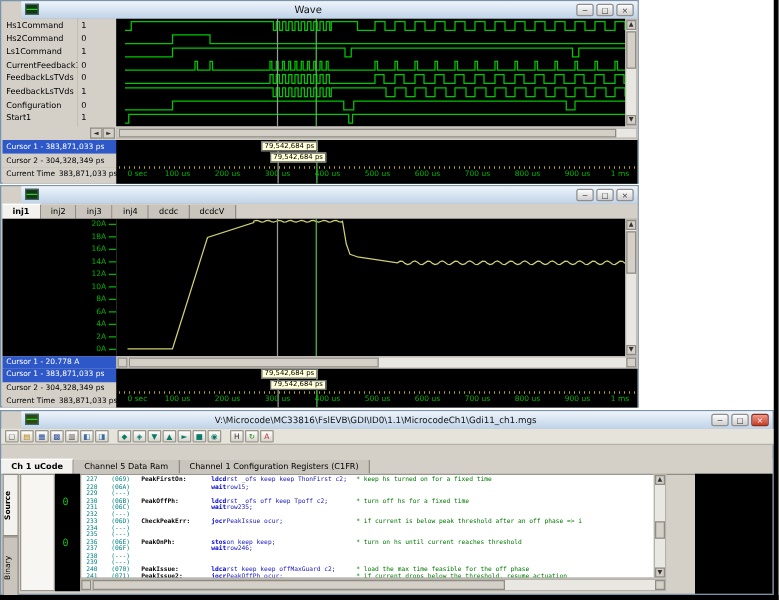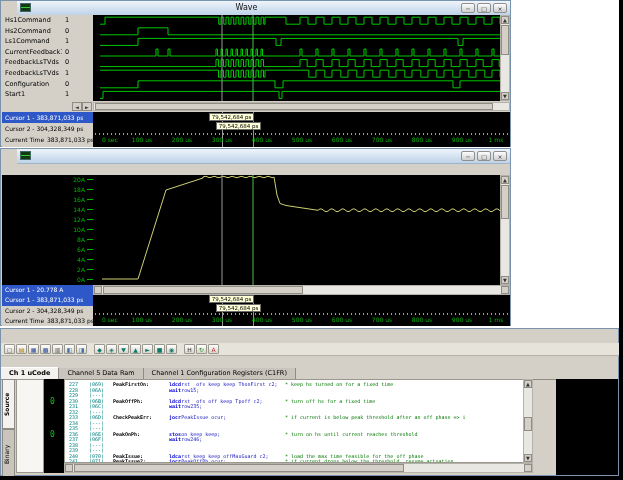--- a/index.html
+++ b/index.html
@@ -157,20 +157,21 @@
     <div class="wicon">
         <i></i>
       </div>
     <div class="wbtns">
       <div class="wbtn">─</div>
       <div class="wbtn">□</div>
       <div class="wbtn">×</div>
     </div>
   </div>
 
+  <div class="tabrow" style="left:1px;top:14px;width:508px;height:12px;" id="an-tabs"><div class="tab active">inj1</div><div class="tab">inj2</div><div class="tab">inj3</div><div class="tab">inj4</div><div class="tab">dcdc</div><div class="tab">dcdcV</div></div>
 
   <div class="blackpane" style="left:1px;top:26px;width:91px;height:110px;" id="an-yaxis">
       <div class="abs" style="right: 8px; top: 1px; font-size: 6px; color: rgb(0, 180, 0);">20A</div>
       <div class="abs" style="right: 0px; top: 4px; width: 6px; height: 1px; background: rgb(0, 180, 0);"></div>
       <div class="abs" style="right: 8px; top: 11px; font-size: 6px; color: rgb(0, 180, 0);">18A</div>
       <div class="abs" style="right: 0px; top: 14px; width: 6px; height: 1px; background: rgb(0, 180, 0);"></div>
       <div class="abs" style="right: 8px; top: 21px; font-size: 6px; color: rgb(0, 180, 0);">16A</div>
       <div class="abs" style="right: 0px; top: 24px; width: 6px; height: 1px; background: rgb(0, 180, 0);"></div>
       <div class="abs" style="right: 8px; top: 31px; font-size: 6px; color: rgb(0, 180, 0);">14A</div>
       <div class="abs" style="right: 0px; top: 34px; width: 6px; height: 1px; background: rgb(0, 180, 0);"></div>
@@ -232,20 +233,31 @@
         <span class="tl-label" style="left: 249px;">600 us</span>
         <span class="tl-label" style="left: 289px;">700 us</span>
         <span class="tl-label" style="left: 329px;">800 us</span>
         <span class="tl-label" style="left: 369px;">900 us</span>
         <span class="tl-label" style="left: 403px;">1 ms</span>
       </div>
   </div>
 </div>
 
 <div class="win" id="code-win" style="left:0;top:328px;width:619px;height:148px;">
+  <div class="tbar">
+    <div class="wicon" style="background:#2a4a12;">
+        <i></i>
+      </div>
+    <div class="tbar-title" style="font-size:7px;">V:\Microcode\MC33816\FslEVB\GDI\ID0\1.1\MicrocodeCh1\Gdi11_ch1.mgs</div>
+    <div class="wbtns">
+      <div class="wbtn">─</div>
+      <div class="wbtn">□</div>
+      <div class="wbtn red">×</div>
+    </div>
+  </div>
 
   <div class="toolbar" style="left:0;top:14px;width:617px;height:12px;" id="code-toolbar">
       <div class="tico" style="color: rgb(85, 85, 85);">▢</div>
       <div class="tico" style="color: rgb(184, 134, 11);">▤</div>
       <div class="tico" style="color: rgb(43, 79, 158);">▦</div>
       <div class="tico" style="color: rgb(43, 79, 158);">▩</div>
       <div class="tico" style="color: rgb(85, 85, 85);">▥</div>
       <div class="tico" style="color: rgb(58, 110, 165);">◧</div>
       <div class="tico" style="color: rgb(58, 110, 165);">◨</div>
       <div class="tico" style="color: rgb(10, 122, 106); margin-left: 6px;">◆</div>

